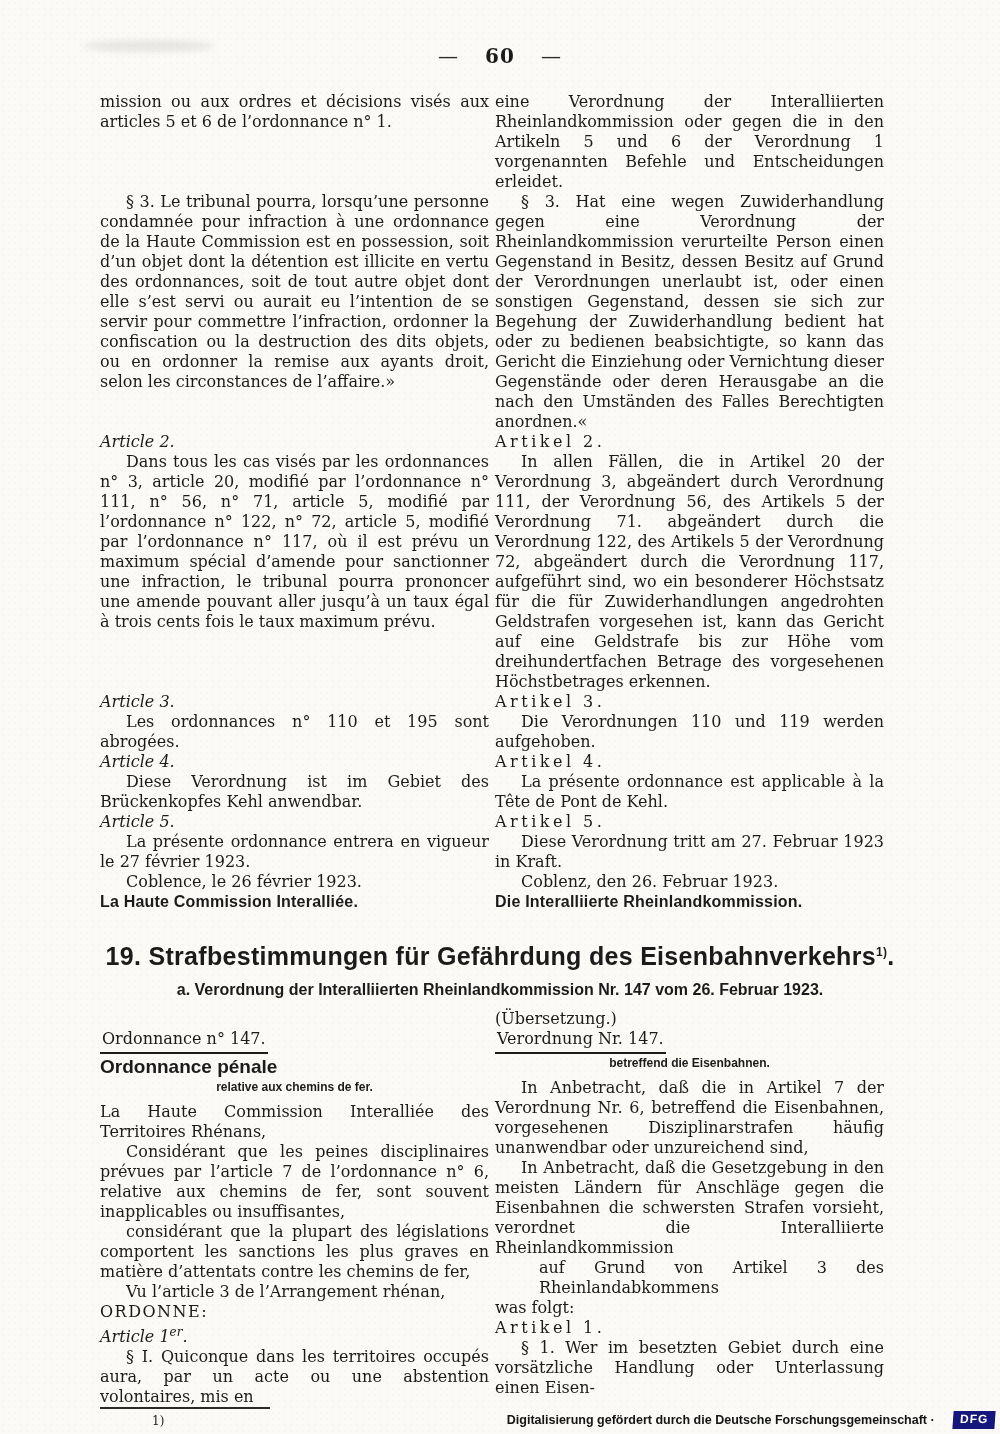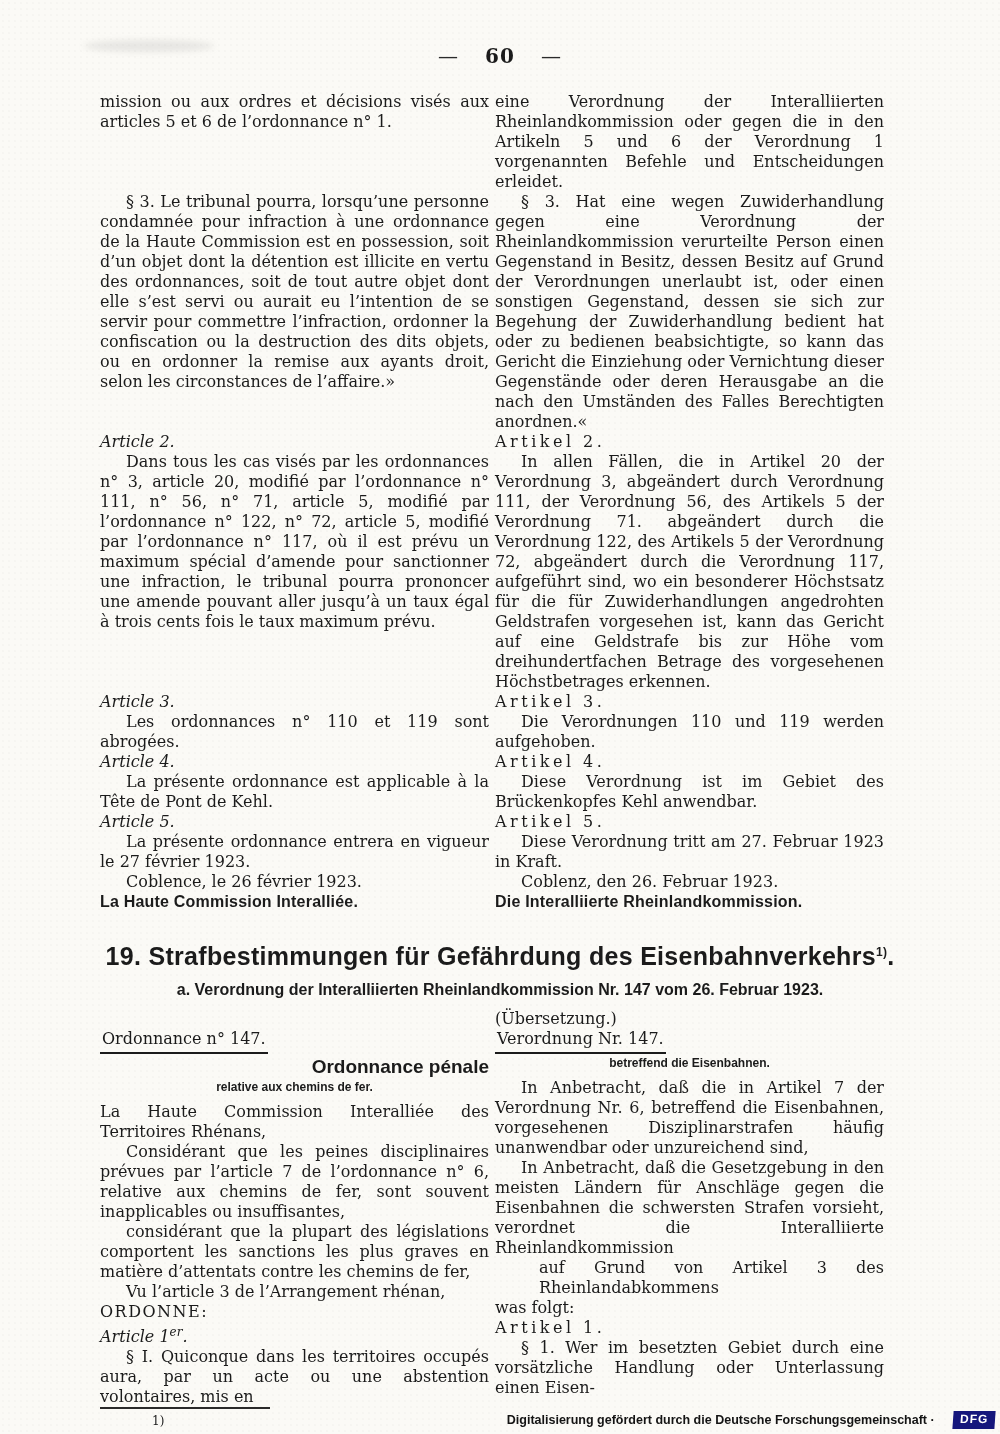--- a/index.html
+++ b/index.html
@@ -73,21 +73,21 @@
   .ord-label.left-col { padding-right: 16px; }
   .ord-label { text-align: right; }
   .ord-underline {
     display: inline-block;
     border-bottom: 2px solid #1b1b1b;
     padding: 0 2px 3px;
   }
   .penal-title {
     font-family: "Liberation Sans", sans-serif;
     font-weight: 700; font-size: 19px;
-    text-align: right; margin: 2px 0 0;
+    text-align: left; margin: 2px 0 0;
   }
   .penal-subtitle {
     font-family: "Liberation Sans", sans-serif;
     font-weight: 700; font-size: 12px;
     text-align: center; margin: 2px 0 8px;
   }
   .gap-de-top { margin-top: 38px; }
   .gap-sm { margin-top: 14px; }
   .ordonne {
     text-align: center; font-size: 16.5px;
@@ -165,42 +165,42 @@
       <div class="col">
           <p class="body h-fr">Article 3.</p>
         </div>
       <div class="col">
           <p class="body h-de">Artikel 3.</p>
         </div>
     </div>
 
     <div class="row">
       <div class="col">
-          <p class="body ind">Les ordonnances n° 110 et 119 sont abrogées.</p>
+          <p class="body ind">Les ordonnances n° 110 et 195 sont abrogées.</p>
         </div>
       <div class="col">
           <p class="body ind">Die Verordnungen 110 und 119 werden aufgehoben.</p>
         </div>
     </div>
 
     <div class="row">
       <div class="col">
           <p class="body h-fr">Article 4.</p>
         </div>
       <div class="col">
           <p class="body h-de">Artikel 4.</p>
         </div>
     </div>
 
     <div class="row">
       <div class="col">
+          <p class="body ind">Diese Verordnung ist im Gebiet des Brückenkopfes Kehl anwendbar.</p>
+        </div>
+      <div class="col">
           <p class="body ind">La présente ordonnance est applicable à la Tête de Pont de Kehl.</p>
-        </div>
-      <div class="col">
-          <p class="body ind">Diese Verordnung ist im Gebiet des Brückenkopfes Kehl anwendbar.</p>
         </div>
     </div>
 
     <div class="row">
       <div class="col">
           <p class="body h-fr">Article 5.</p>
         </div>
       <div class="col">
           <p class="body h-de">Artikel 5.</p>
         </div>

